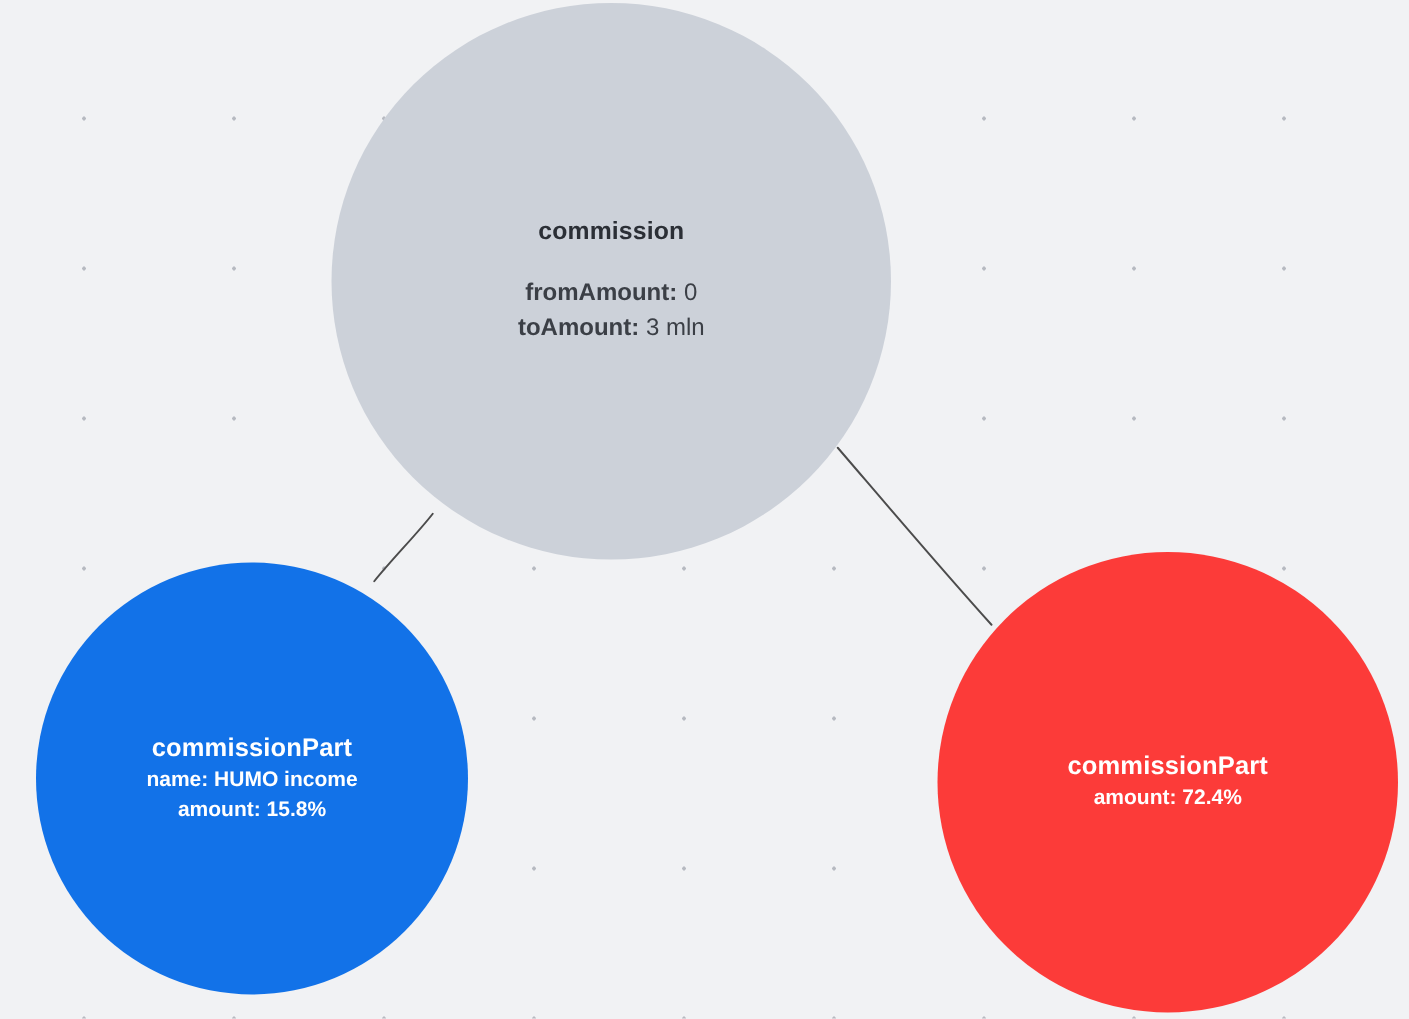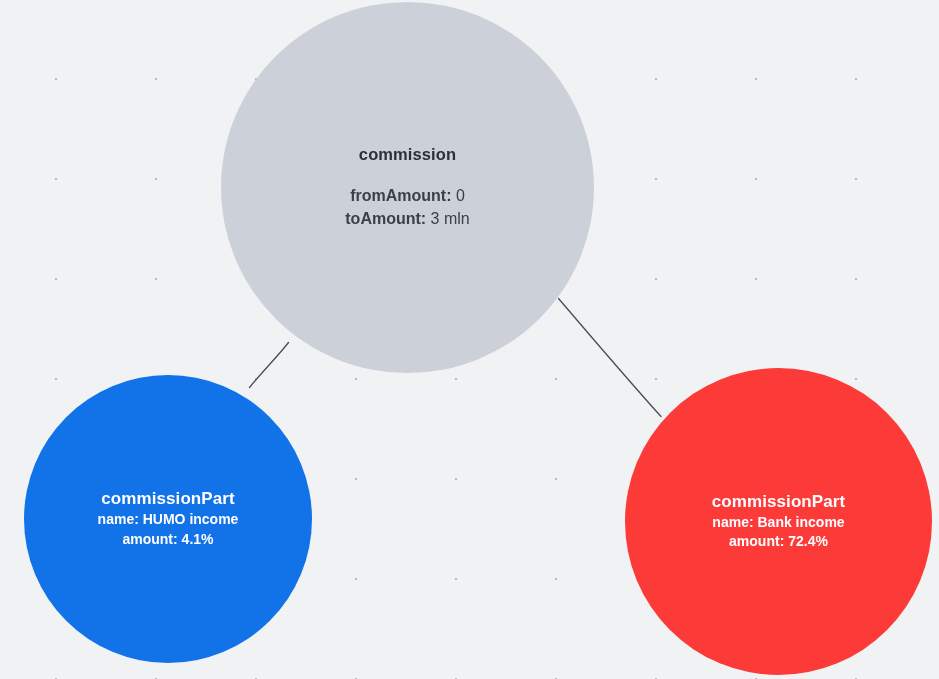--- a/index.html
+++ b/index.html
@@ -137,32 +137,28 @@
 
   <div class="graph-node node-blue" style="left:24px; top:375px; width:288px; height:288px;">
     <div class="node-title">commissionPart</div>
     <div class="node-rows">
       <div class="node-row">
         <span class="row-key">name:</span>
         <span class="row-val">HUMO income</span>
       </div>
       <div class="node-row">
         <span class="row-key">amount:</span>
-        <span class="row-val">4.1%</span>
+        <span class="row-val">15.8%</span>
       </div>
     </div>
   </div>
 
   <div class="graph-node node-red" style="left:625px; top:368px; width:307px; height:307px;">
     <div class="node-title">commissionPart</div>
     <div class="node-rows">
-      <div class="node-row">
-        <span class="row-key">name:</span>
-        <span class="row-val">Bank income</span>
-      </div>
       <div class="node-row">
         <span class="row-key">amount:</span>
         <span class="row-val">72.4%</span>
       </div>
     </div>
   </div>
 
 </div>
 
 </body></html>

